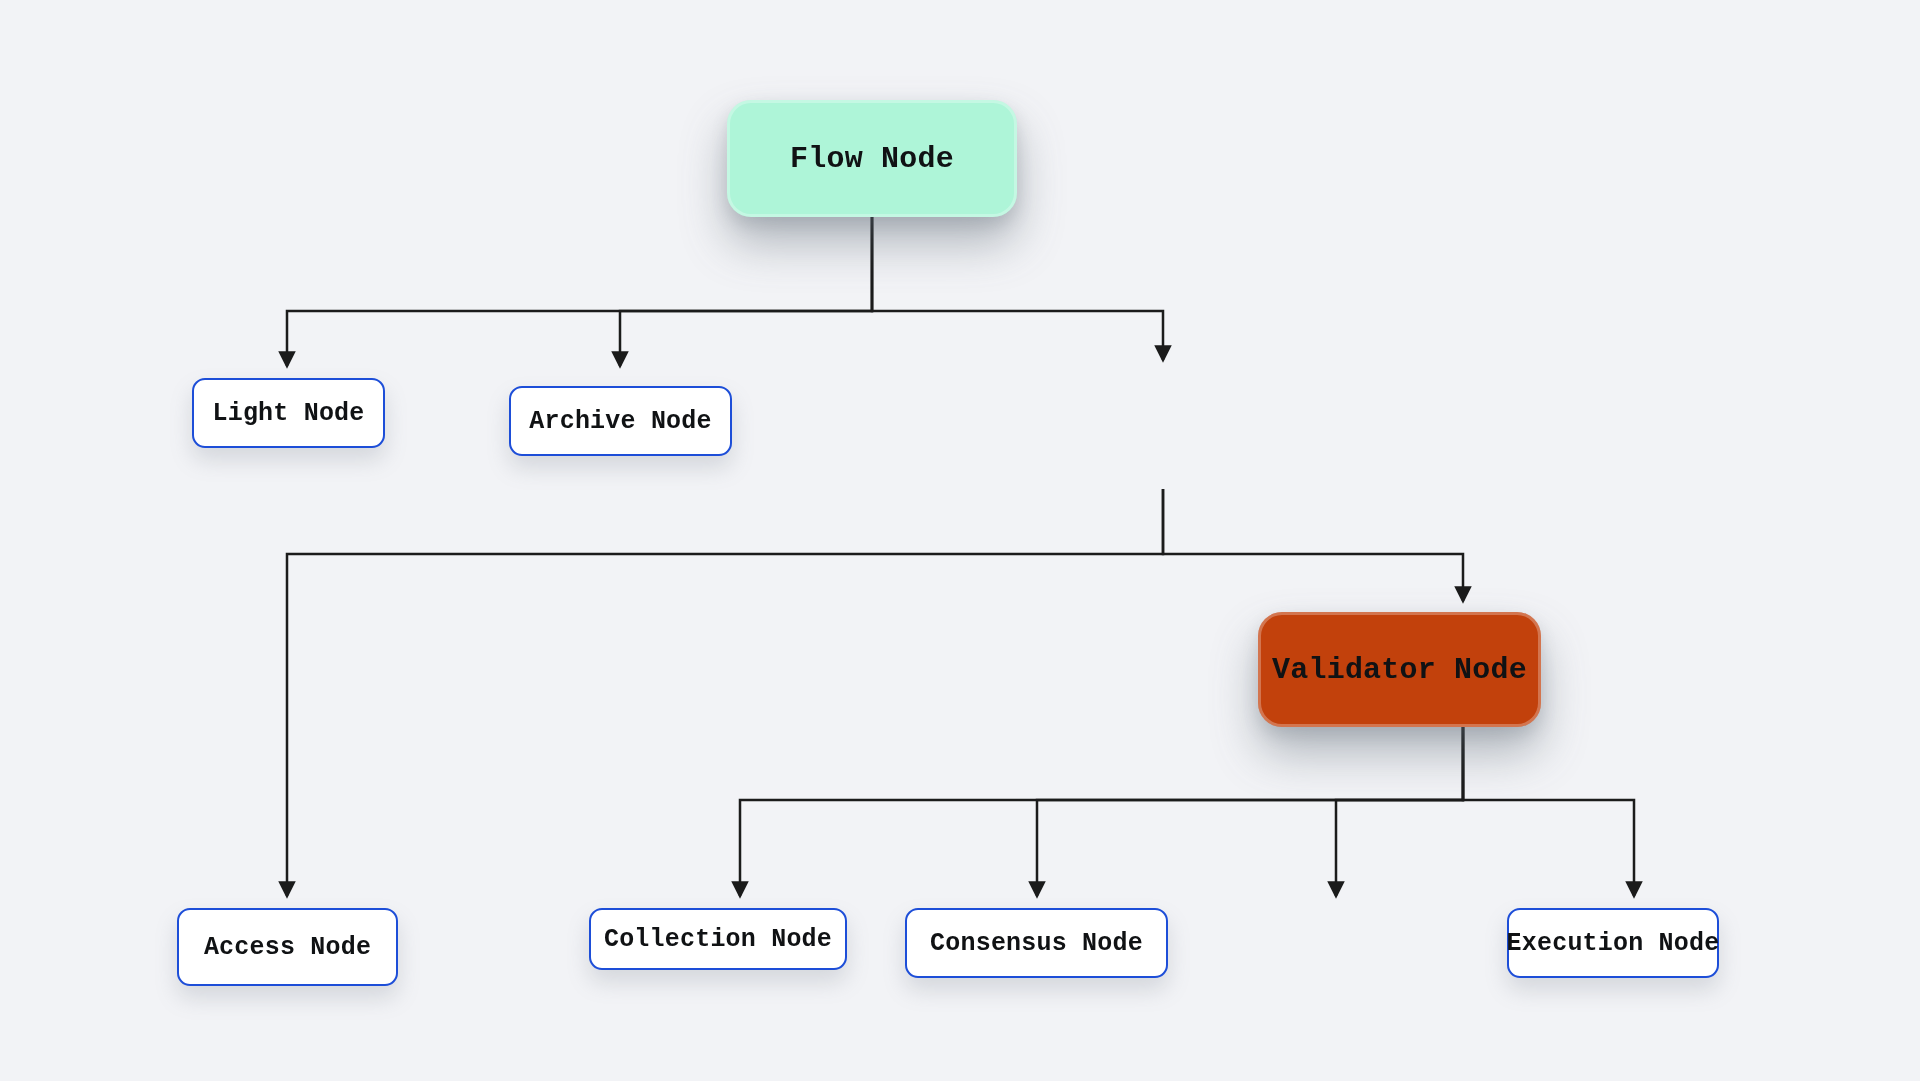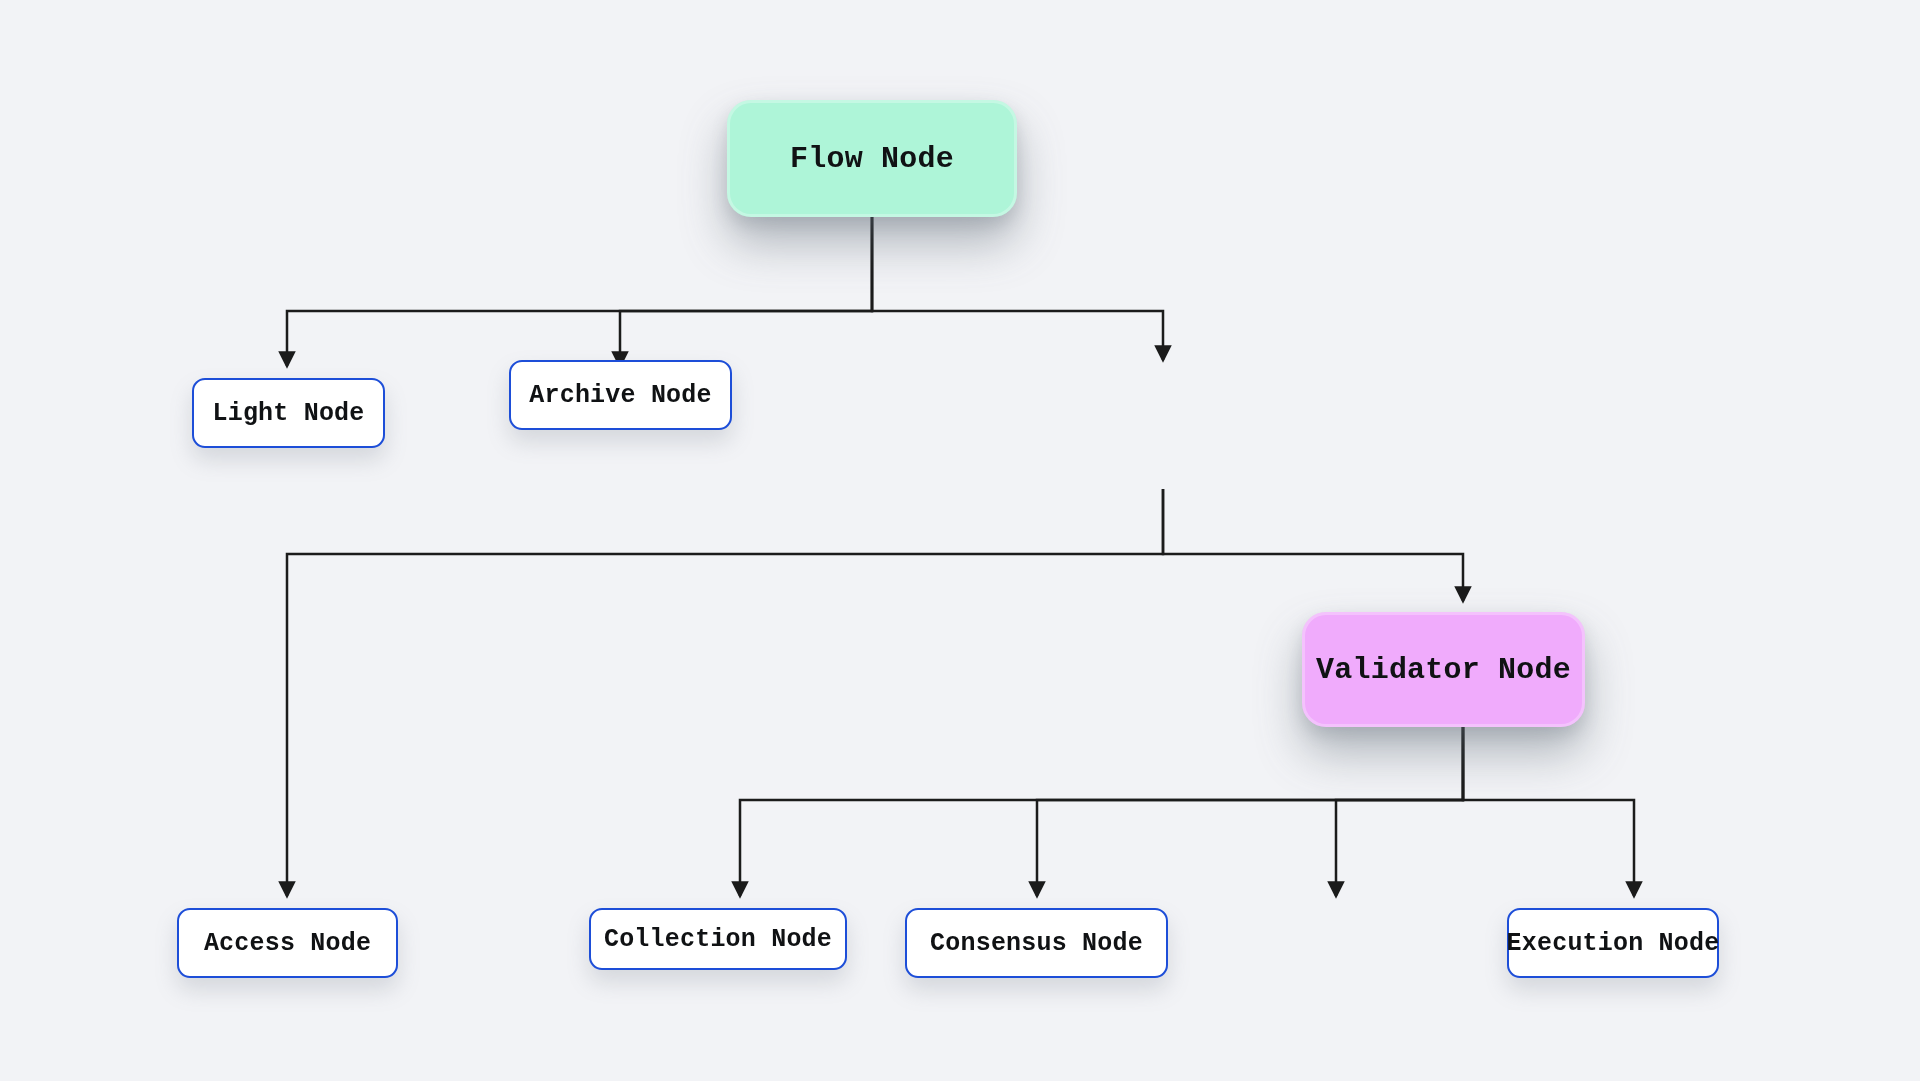--- a/index.html
+++ b/index.html
@@ -45,25 +45,25 @@
     background: #ffffff;
     border: 2px solid #1d4ed8;
     border-radius: 13px;
     font-size: 25px;
     font-weight: 600;
     box-shadow: 0 12px 22px rgba(110, 120, 132, 0.22);
   }
   
   .node-flow      { left: 727px;  top: 100px; width: 290px; height: 117px; background: #aef5d8; }
   .node-full      { left: 1020px; top: 371px; width: 286px; height: 118px; background: #e8f7ef; }
-  .node-validator { left: 1302px; top: 612px; width: 283px; height: 115px; background: #f0abfc; }
+  .node-validator { left: 1258px; top: 612px; width: 283px; height: 115px; background: #c2410c; }
   
   .node-light        { left: 192px;  top: 378px; width: 193px; height: 70px; }
-  .node-archive      { left: 509px;  top: 360px; width: 223px; height: 70px; }
-  .node-access       { left: 177px;  top: 908px; width: 221px; height: 70px; }
+  .node-archive      { left: 509px;  top: 386px; width: 223px; height: 70px; }
+  .node-access       { left: 177px;  top: 908px; width: 221px; height: 78px; }
   .node-collection   { left: 589px;  top: 908px; width: 258px; height: 62px; }
   .node-consensus    { left: 905px;  top: 908px; width: 263px; height: 70px; }
   .node-verification { left: 1198px; top: 908px; width: 277px; height: 70px; }
   .node-execution    { left: 1507px; top: 908px; width: 212px; height: 70px; }
 </style>
 </head>
 <body>
 
 <div class="canvas">
 

